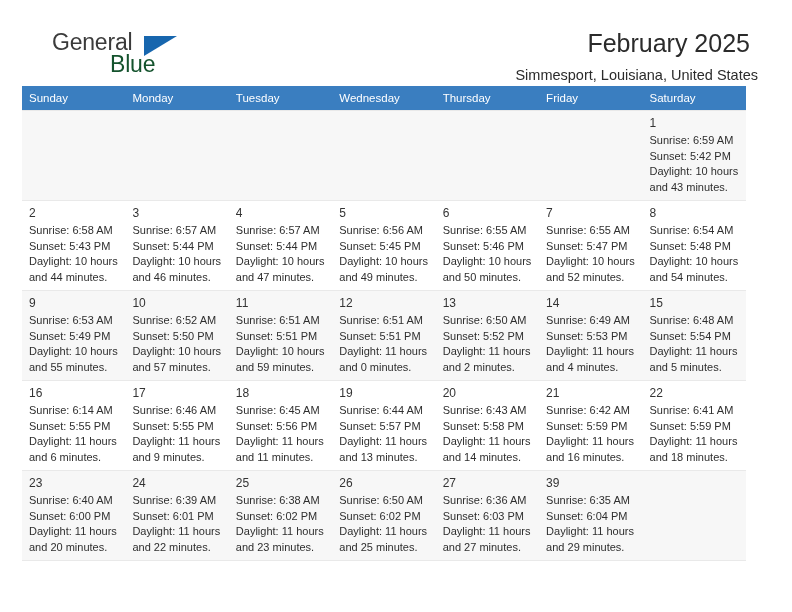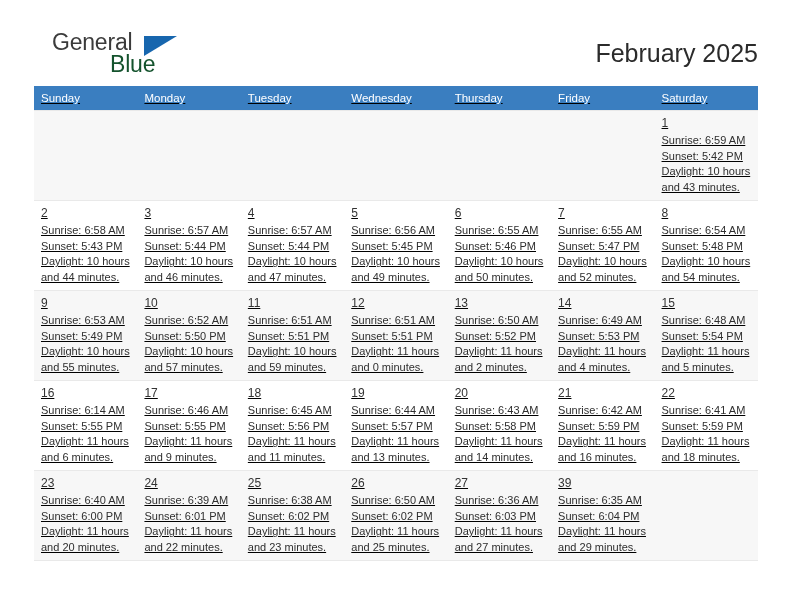--- a/index.html
+++ b/index.html
@@ -60,36 +60,35 @@
   }
   .title-block {
     text-align: right;
     padding-top: 2px;
   }
   .cal-title {
     font-size: 25px;
     color: #2b2b2b;
     font-weight: normal;
     line-height: 1.15;
-    margin: 0;
+    margin: 8px;
   }
   .cal-subtitle {
     font-size: 14.5px;
     color: #2b2b2b;
     margin: 9px 0 0 0;
     line-height: 1.2;
   }
 
   
   .calendar {
-    margin: 10px 34px 0 34px;
+    margin: 10px 34px 0 22px;
     width: 724px;
     border-collapse: collapse;
     table-layout: fixed;
-    text-decoration: underline;
   }
   .calendar th {
     background: #3a7ec0;
     color: #ffffff;
     font-weight: normal;
     font-size: 11.5px;
     text-align: left;
     padding: 6px 0 6px 7px;
     border: none;
   }
@@ -130,20 +129,21 @@
 <div class="page">
 
   <div class="header">
     <div class="brand">
       <span class="brand-general">General</span>
       <span class="brand-triangle"></span>
       <span class="brand-blue">Blue</span>
     </div>
     <div class="title-block">
       <h1 class="cal-title">February 2025</h1>
+      <div class="cal-subtitle">Simmesport, Louisiana, United States</div>
     </div>
   </div>
 
   <table class="calendar">
     <thead>
       <tr>
         <th>Sunday</th>
         <th>Monday</th>
         <th>Tuesday</th>
         <th>Wednesday</th>

